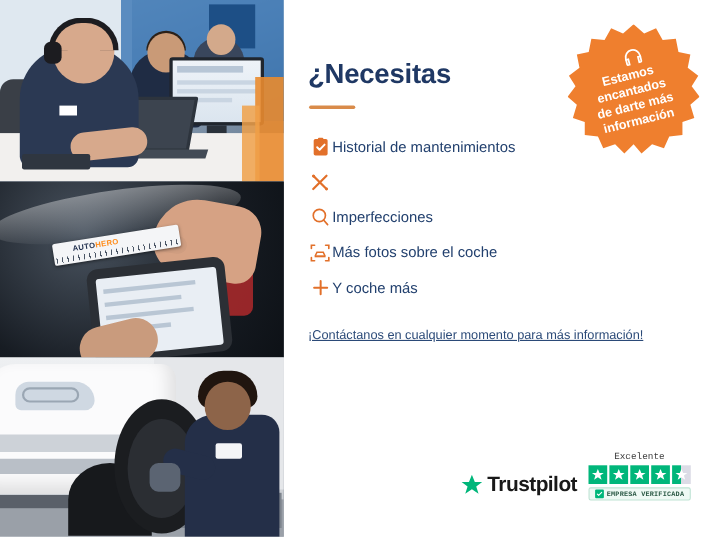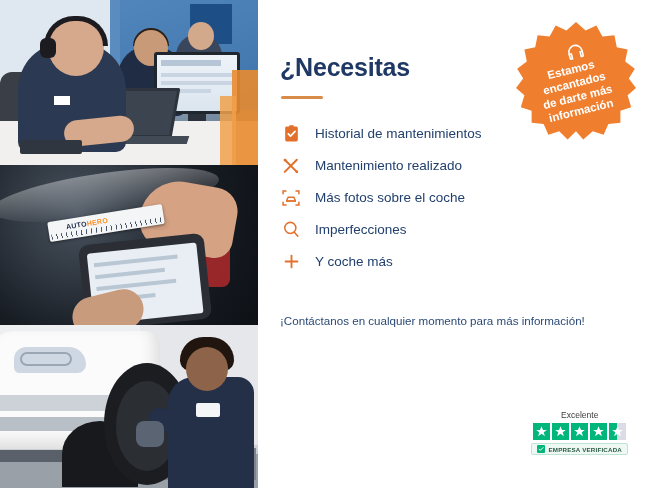--- a/index.html
+++ b/index.html
@@ -84,31 +84,31 @@
   .p3-bench2 { position:absolute; left:146px; bottom:8px; width:110px; height:32px; background:#7d848d; }
   .p3-lift { position:absolute; left:0; bottom:26px; width:118px; height:12px; background:#5a6069; }
 
   
   .content { position:relative; flex:1; height:488px; padding:52px 36px 0 22px; }
 
   .headline { font-size:25px; line-height:1.22; font-weight:bold; color:#1f3864; letter-spacing:-.2px; }
   .accent-rule { width:42px; height:3px; background:#d98b4a; margin:13px 0 19px 1px; border-radius:2px; }
 
   .features { list-style:none; }
-  .feature { display:flex; align-items:center; gap:13px; height:32px; }
+  .feature { display:flex; align-items:center; height:32px; }
   .feature-icon { width:22px; height:22px; flex:0 0 22px; display:flex; align-items:center; justify-content:center; color:#e2702a; }
   .feature-label { font-size:13.5px; color:#22406e; }
 
-  .contact { margin-top:33px; font-size:11.6px; line-height:1.68; color:#2b4straight; color:#2b4a78; }
+  .contact { margin-top:17px; font-size:11.6px; line-height:1.68; color:#2b4straight; color:#2b4a78;text-decoration:underline; }
 
   
   .trustpilot { position:absolute; right:22px; bottom:33px; display:flex; align-items:flex-end; gap:10px; }
   .tp-logo { display:flex; align-items:center; gap:3px; padding-bottom:3px; }
   .tp-logo-text { font-size:19px; font-weight:bold; color:#191919; letter-spacing:-.5px; }
-  .tp-right { display:flex; flex-direction:column; align-items:center; gap:3px; }
+  .tp-right { display:flex; flex-direction:column; align-items:center; gap:3px;font-family:Liberation Mono, monospace; }
   .tp-excelente { font-size:8.5px; color:#3c3c3c; }
   .tp-stars { display:flex; gap:2px; }
   .tp-star { width:17px; height:17px; background:#00b67a; display:flex; align-items:center; justify-content:center; }
   .tp-star.half { background:linear-gradient(90deg,#00b67a 50%, #dcdce6 50%); }
   .tp-verified { display:flex; align-items:center; gap:3px; border:1px solid #bfe3d4; background:#eef9f4; border-radius:2px; padding:1px 5px; }
   .tp-check { width:8px; height:8px; background:#00b67a; border-radius:1px; display:flex; align-items:center; justify-content:center; }
   .tp-verified-text { font-size:6.2px; font-weight:bold; color:#2c5a46; letter-spacing:.2px; }
 
   
   .badge { position:absolute; right:14px; top:22px; width:120px; height:120px; }
@@ -230,63 +230,68 @@
 
       <li class="feature">
         <span class="feature-icon">
           <svg width="20" height="20" viewBox="0 0 24 24" stroke="#e2702a" stroke-width="2.4" fill="none" stroke-linecap="round">
               <path d="M4.5 4.5L19 19"></path>
               <path d="M19 4.5L4.5 19"></path>
               <circle cx="5" cy="5" r="1.6" fill="#e2702a" stroke="none"></circle>
               <circle cx="19" cy="19" r="1.6" fill="#e2702a" stroke="none"></circle>
             </svg>
         </span>
-        <span class="feature-label">Mantenimiento realizado</span>
+      </li>
+
+      <li class="feature">
+        <span class="feature-icon">
+          <svg width="19" height="19" viewBox="0 0 24 24" stroke="#e2702a" stroke-width="1.9" fill="none" stroke-linecap="round">
+              <circle cx="10.5" cy="10" r="7"></circle>
+              <path d="M15.6 15.4L20 20.5"></path>
+            </svg>
+        </span>
+        <span class="feature-label">Imperfecciones</span>
       </li>
 
       <li class="feature">
         <span class="feature-icon">
           <svg width="20" height="20" viewBox="0 0 24 24" stroke="#e2702a" stroke-width="1.8" fill="none" stroke-linecap="round">
             <path d="M2.5 7V3.5H6"></path>
               <path d="M18 3.5h3.5V7"></path>
               <path d="M21.5 17v3.5H18"></path>
               <path d="M6 20.5H2.5V17"></path>
             <path d="M6 14.5h12v2.2H6z" fill="#e2702a" stroke="none"></path>
             <path d="M7 14.5l1.6-3.4h6.8l1.6 3.4" stroke="#e2702a" stroke-width="1.7" fill="none"></path>
           </svg>
         </span>
         <span class="feature-label">Más fotos sobre el coche</span>
       </li>
 
       <li class="feature">
         <span class="feature-icon">
-          <svg width="19" height="19" viewBox="0 0 24 24" stroke="#e2702a" stroke-width="1.9" fill="none" stroke-linecap="round">
-              <circle cx="10.5" cy="10" r="7"></circle>
-              <path d="M15.6 15.4L20 20.5"></path>
-            </svg>
-        </span>
-        <span class="feature-label">Imperfecciones</span>
-      </li>
-
-      <li class="feature">
-        <span class="feature-icon">
           <svg width="19" height="19" viewBox="0 0 24 24" stroke="#e2702a" stroke-width="2.3" stroke-linecap="round">
               <path d="M12 4.5v15"></path>
               <path d="M4.5 12h15"></path>
             </svg>
         </span>
         <span class="feature-label">Y coche más</span>
       </li>
     </ul>
 
     <p class="contact">
       <span>¡Contáctanos en cualquier momento para más información!</span><br>
     </p>
 
     <div class="trustpilot">
+      <div class="tp-logo">
+        <svg width="22" height="22" viewBox="0 0 24 24">
+            <path d="M12 1.8l2.9 7.1h7.3l-5.9 4.4 2.3 7.2L12 16l-6.6 4.5 2.3-7.2-5.9-4.4h7.3z" fill="#00b67a"></path>
+          </svg>
+        <span class="tp-logo-text">Trustpilot</span>
+      </div>
       <div class="tp-right">
         <span class="tp-excelente">Excelente</span>
         <div class="tp-stars">
           <span class="tp-star">
               <svg width="13" height="13" viewBox="0 0 24 24">
                 <path d="M12 2.4l2.8 6.9h7.1l-5.8 4.3 2.2 7L12 16.3 5.7 20.6l2.2-7L2.1 9.3h7.1z" fill="#fff"></path>
               </svg>
             </span>
           <span class="tp-star">
               <svg width="13" height="13" viewBox="0 0 24 24">

